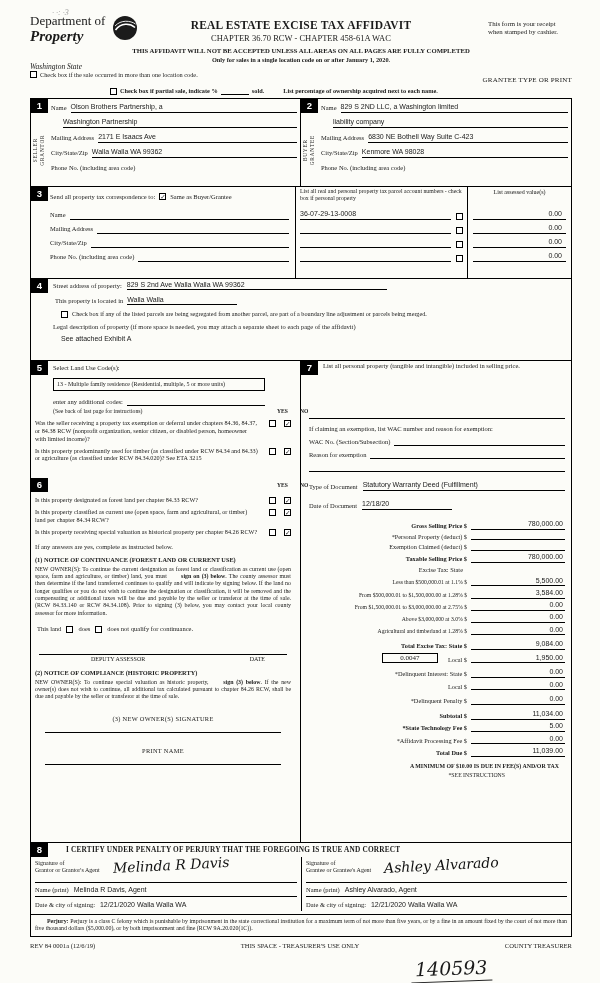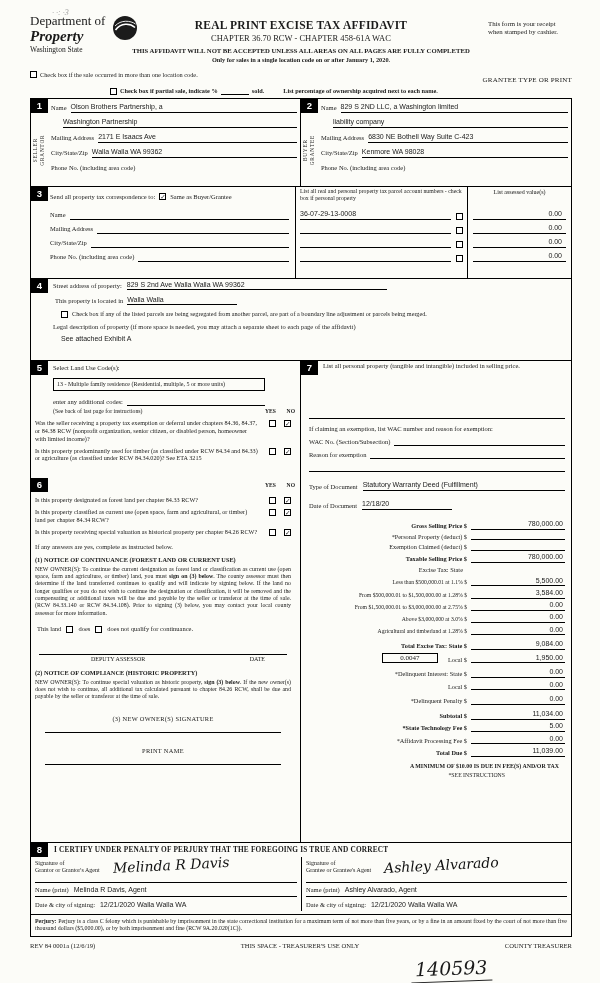--- a/index.html
+++ b/index.html
@@ -1,33 +1,33 @@
 <!DOCTYPE html>
 <html><head>
 <meta charset="utf-8">
 <style>
 *{margin:0;padding:0;box-sizing:border-box;}
 html,body{background:#ffffff;}
 .page{width:600px;height:983px;margin:0 auto;background:#fcfcf8;position:relative;overflow:hidden;
   padding:12px 28px 0 30px;font-family:"Liberation Serif",serif;color:#1a1a1a;font-size:6.5px;line-height:1.25;}
-.b{font-weight:bold;}
+.b{font-weight:bold;margin-left:12px;}
 .fval{font-family:"Liberation Sans",sans-serif;font-size:7px;}
 .ul{border-bottom:0.8px solid #000;}
 .fill{flex:1;}
 .tiny{font-size:5.8px;}
 .cb{display:inline-block;width:7px;height:7px;border:0.9px solid #000;font-size:6.5px;line-height:6px;
   text-align:center;vertical-align:-1px;font-family:"DejaVu Sans",sans-serif;flex:none;background:#fff;}
 
 .top-mark{position:absolute;left:52px;top:8px;color:#9a9a9a;font-style:italic;font-size:8px;}
 .header{position:relative;height:58px;}
 .logo{position:absolute;left:0;top:1px;width:118px;}
 .logo-text{display:inline-block;}
 .dept{font-size:13px;}
 .rev{font-size:15px;font-weight:bold;font-style:italic;line-height:1;}
-.wa{font-size:7.5px;margin-top:1px;}
+.wa{font-size:7.5px;font-style:italic;margin-top:18px;}
 .emblem{position:absolute;left:82px;top:2px;}
 .titleblock{text-align:center;margin:0 92px;padding-top:6px;}
 .title{font-size:11.5px;font-weight:bold;letter-spacing:0.2px;}
 .chapter{font-size:8.5px;margin-top:1px;}
 .warn{font-size:6.7px;font-weight:bold;margin-top:3px;white-space:nowrap;}
 .only{font-size:6.3px;font-weight:bold;margin-top:1px;}
 .receipt{position:absolute;right:0;top:8px;font-size:6.8px;width:84px;}
 .rowa{display:flex;justify-content:space-between;margin-top:1px;}
 .multiloc{width:200px;display:flex;gap:3px;font-size:6.3px;}
 .please{font-size:7px;letter-spacing:0.2px;margin-top:5px;}
@@ -143,21 +143,21 @@
         <div class="rev">Property</div>
         <div class="wa">Washington State</div>
       </div>
       <svg class="emblem" width="26" height="26" viewBox="0 0 26 26">
         <circle cx="13" cy="13" r="12" fill="#1b1b1b"></circle>
         <path d="M3.5 15 C9 7.5 18 8 23 12.5" stroke="#ffffff" stroke-width="1.6" fill="none"></path>
         <path d="M3 11 C9 4.5 18.5 5.5 23.5 9" stroke="#ffffff" stroke-width="0.9" fill="none"></path>
       </svg>
     </div>
     <div class="titleblock">
-      <div class="title">REAL PRINT EXCISE TAX AFFIDAVIT</div>
+      <div class="title">REAL ESTATE EXCISE TAX AFFIDAVIT</div>
       <div class="chapter">CHAPTER 36.70 RCW - CHAPTER 458-61A WAC</div>
       <div class="warn">THIS AFFIDAVIT WILL NOT BE ACCEPTED UNLESS ALL AREAS ON ALL PAGES ARE FULLY COMPLETED</div>
       <div class="only">Only for sales in a single location code on or after January 1, 2020.</div>
     </div>
     <div class="receipt">
       <div>This form is your receipt</div>
       <div>when stamped by cashier.</div>
     </div>
   </div>
 

